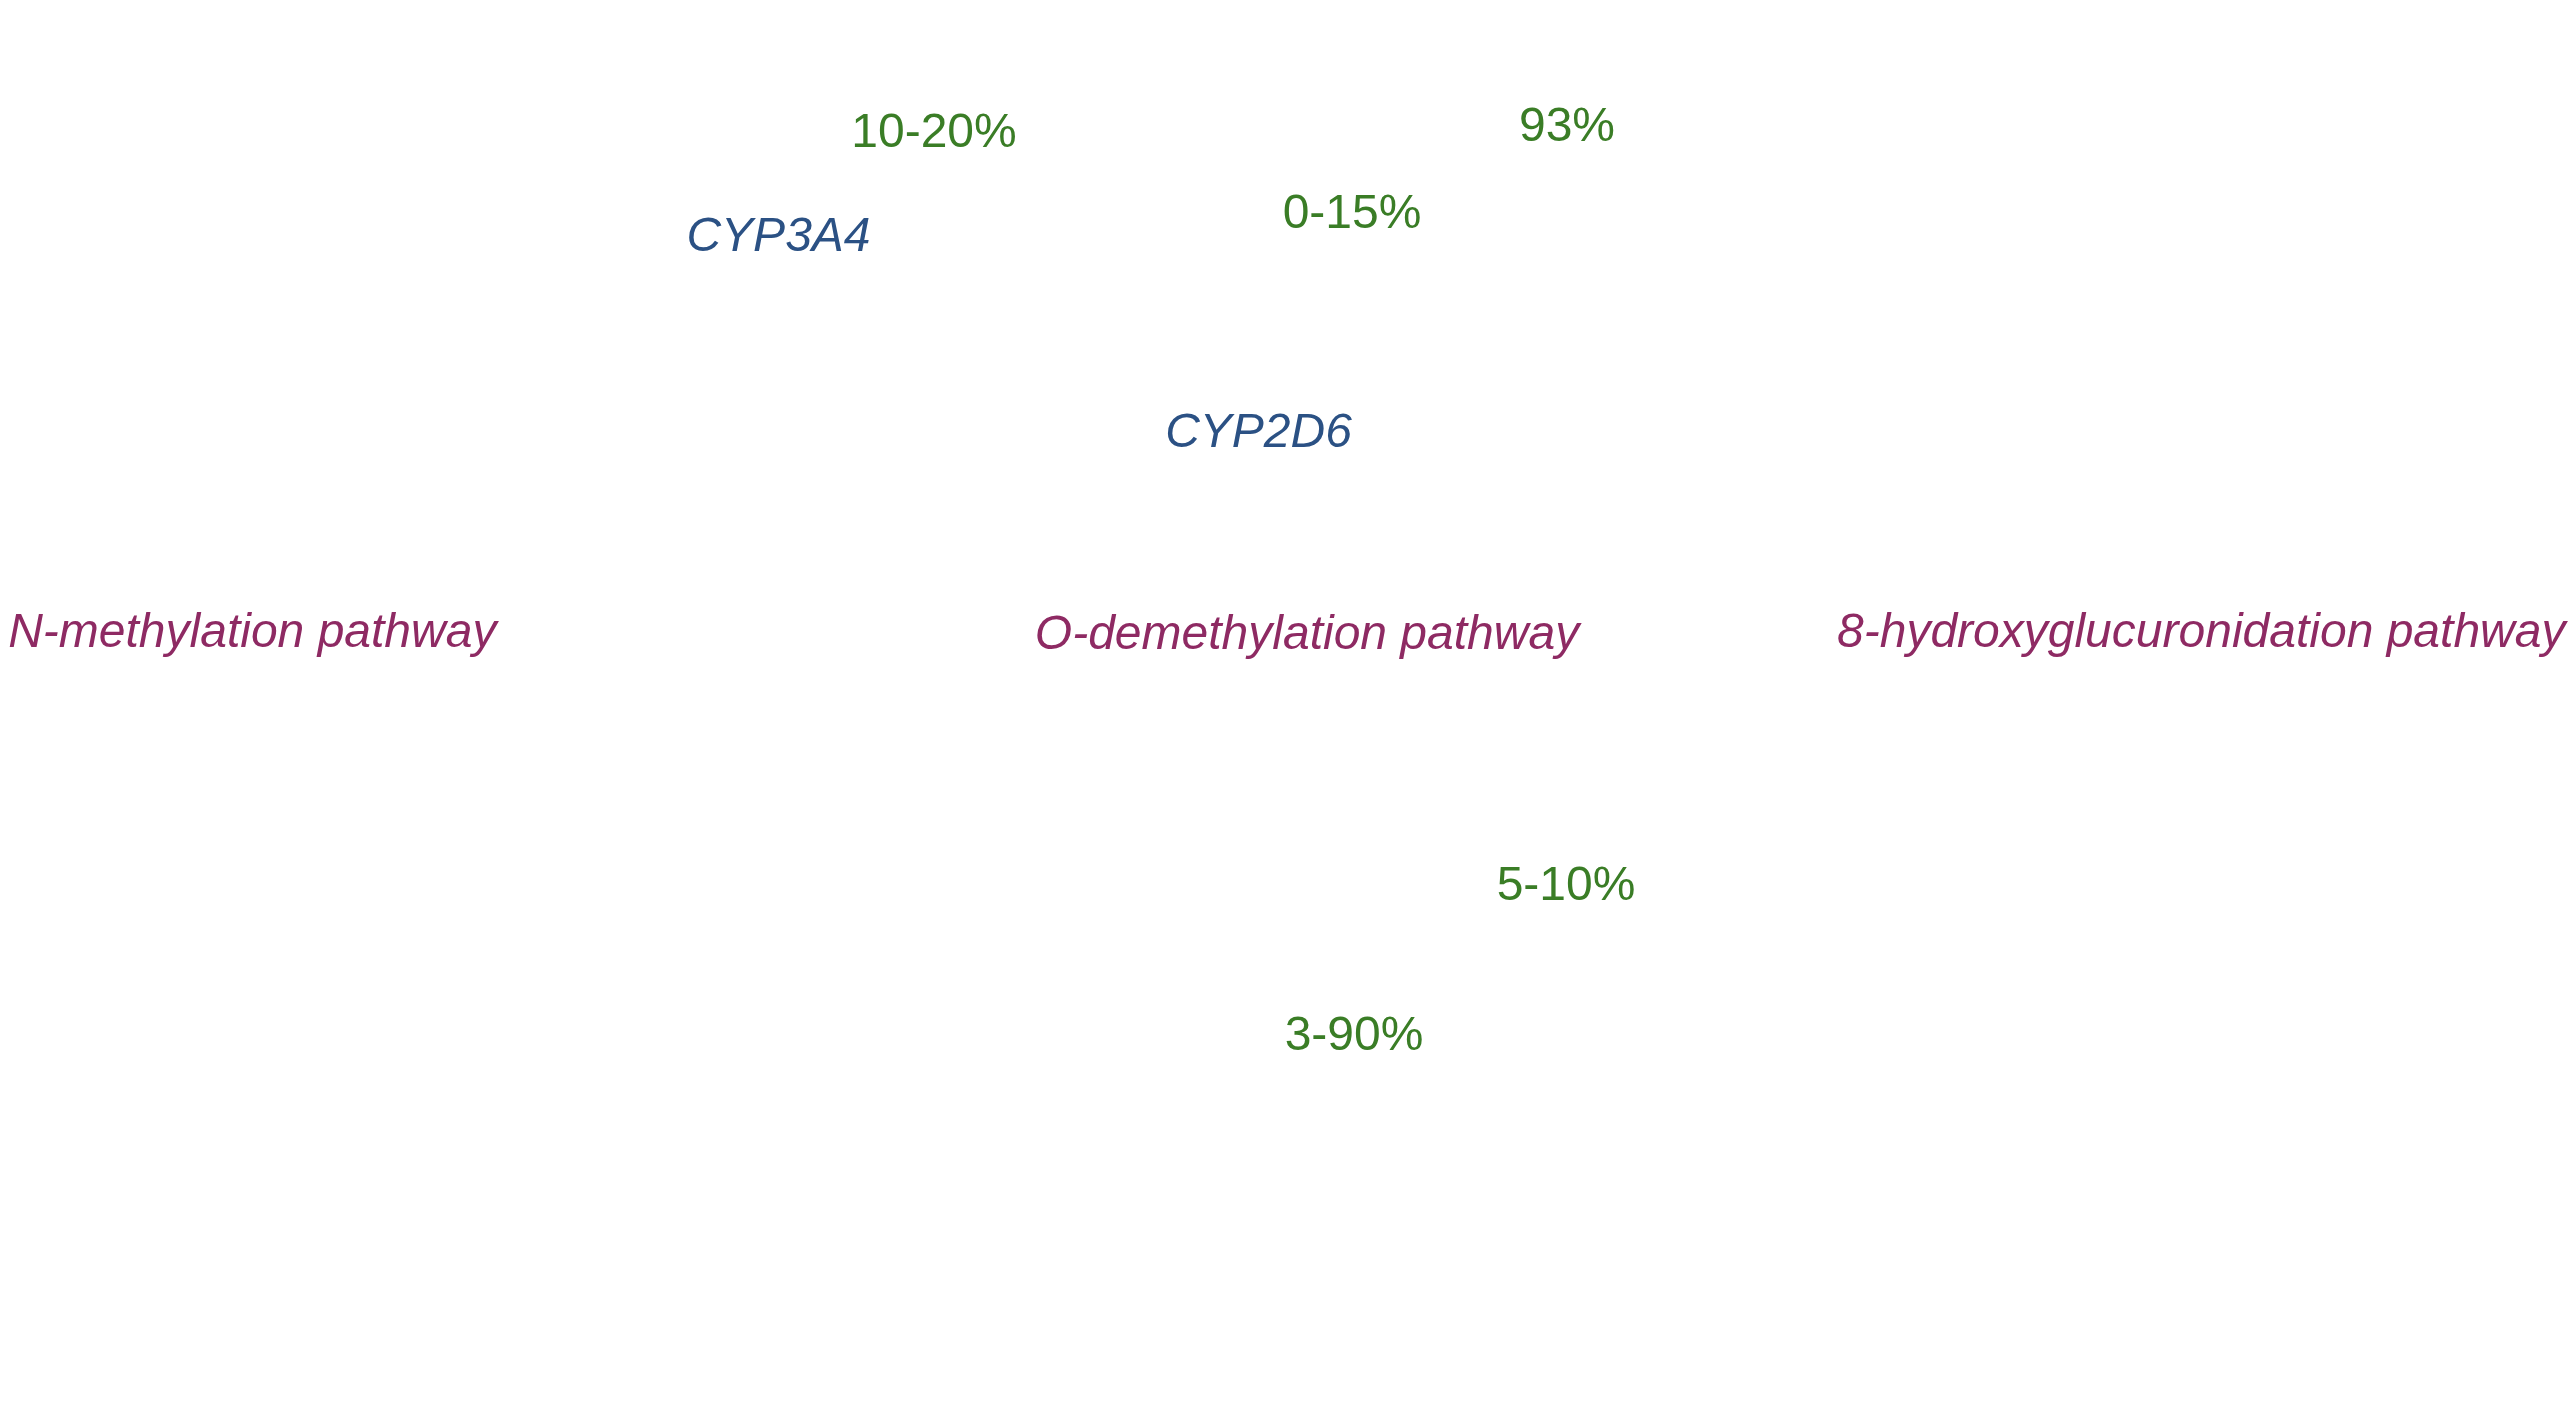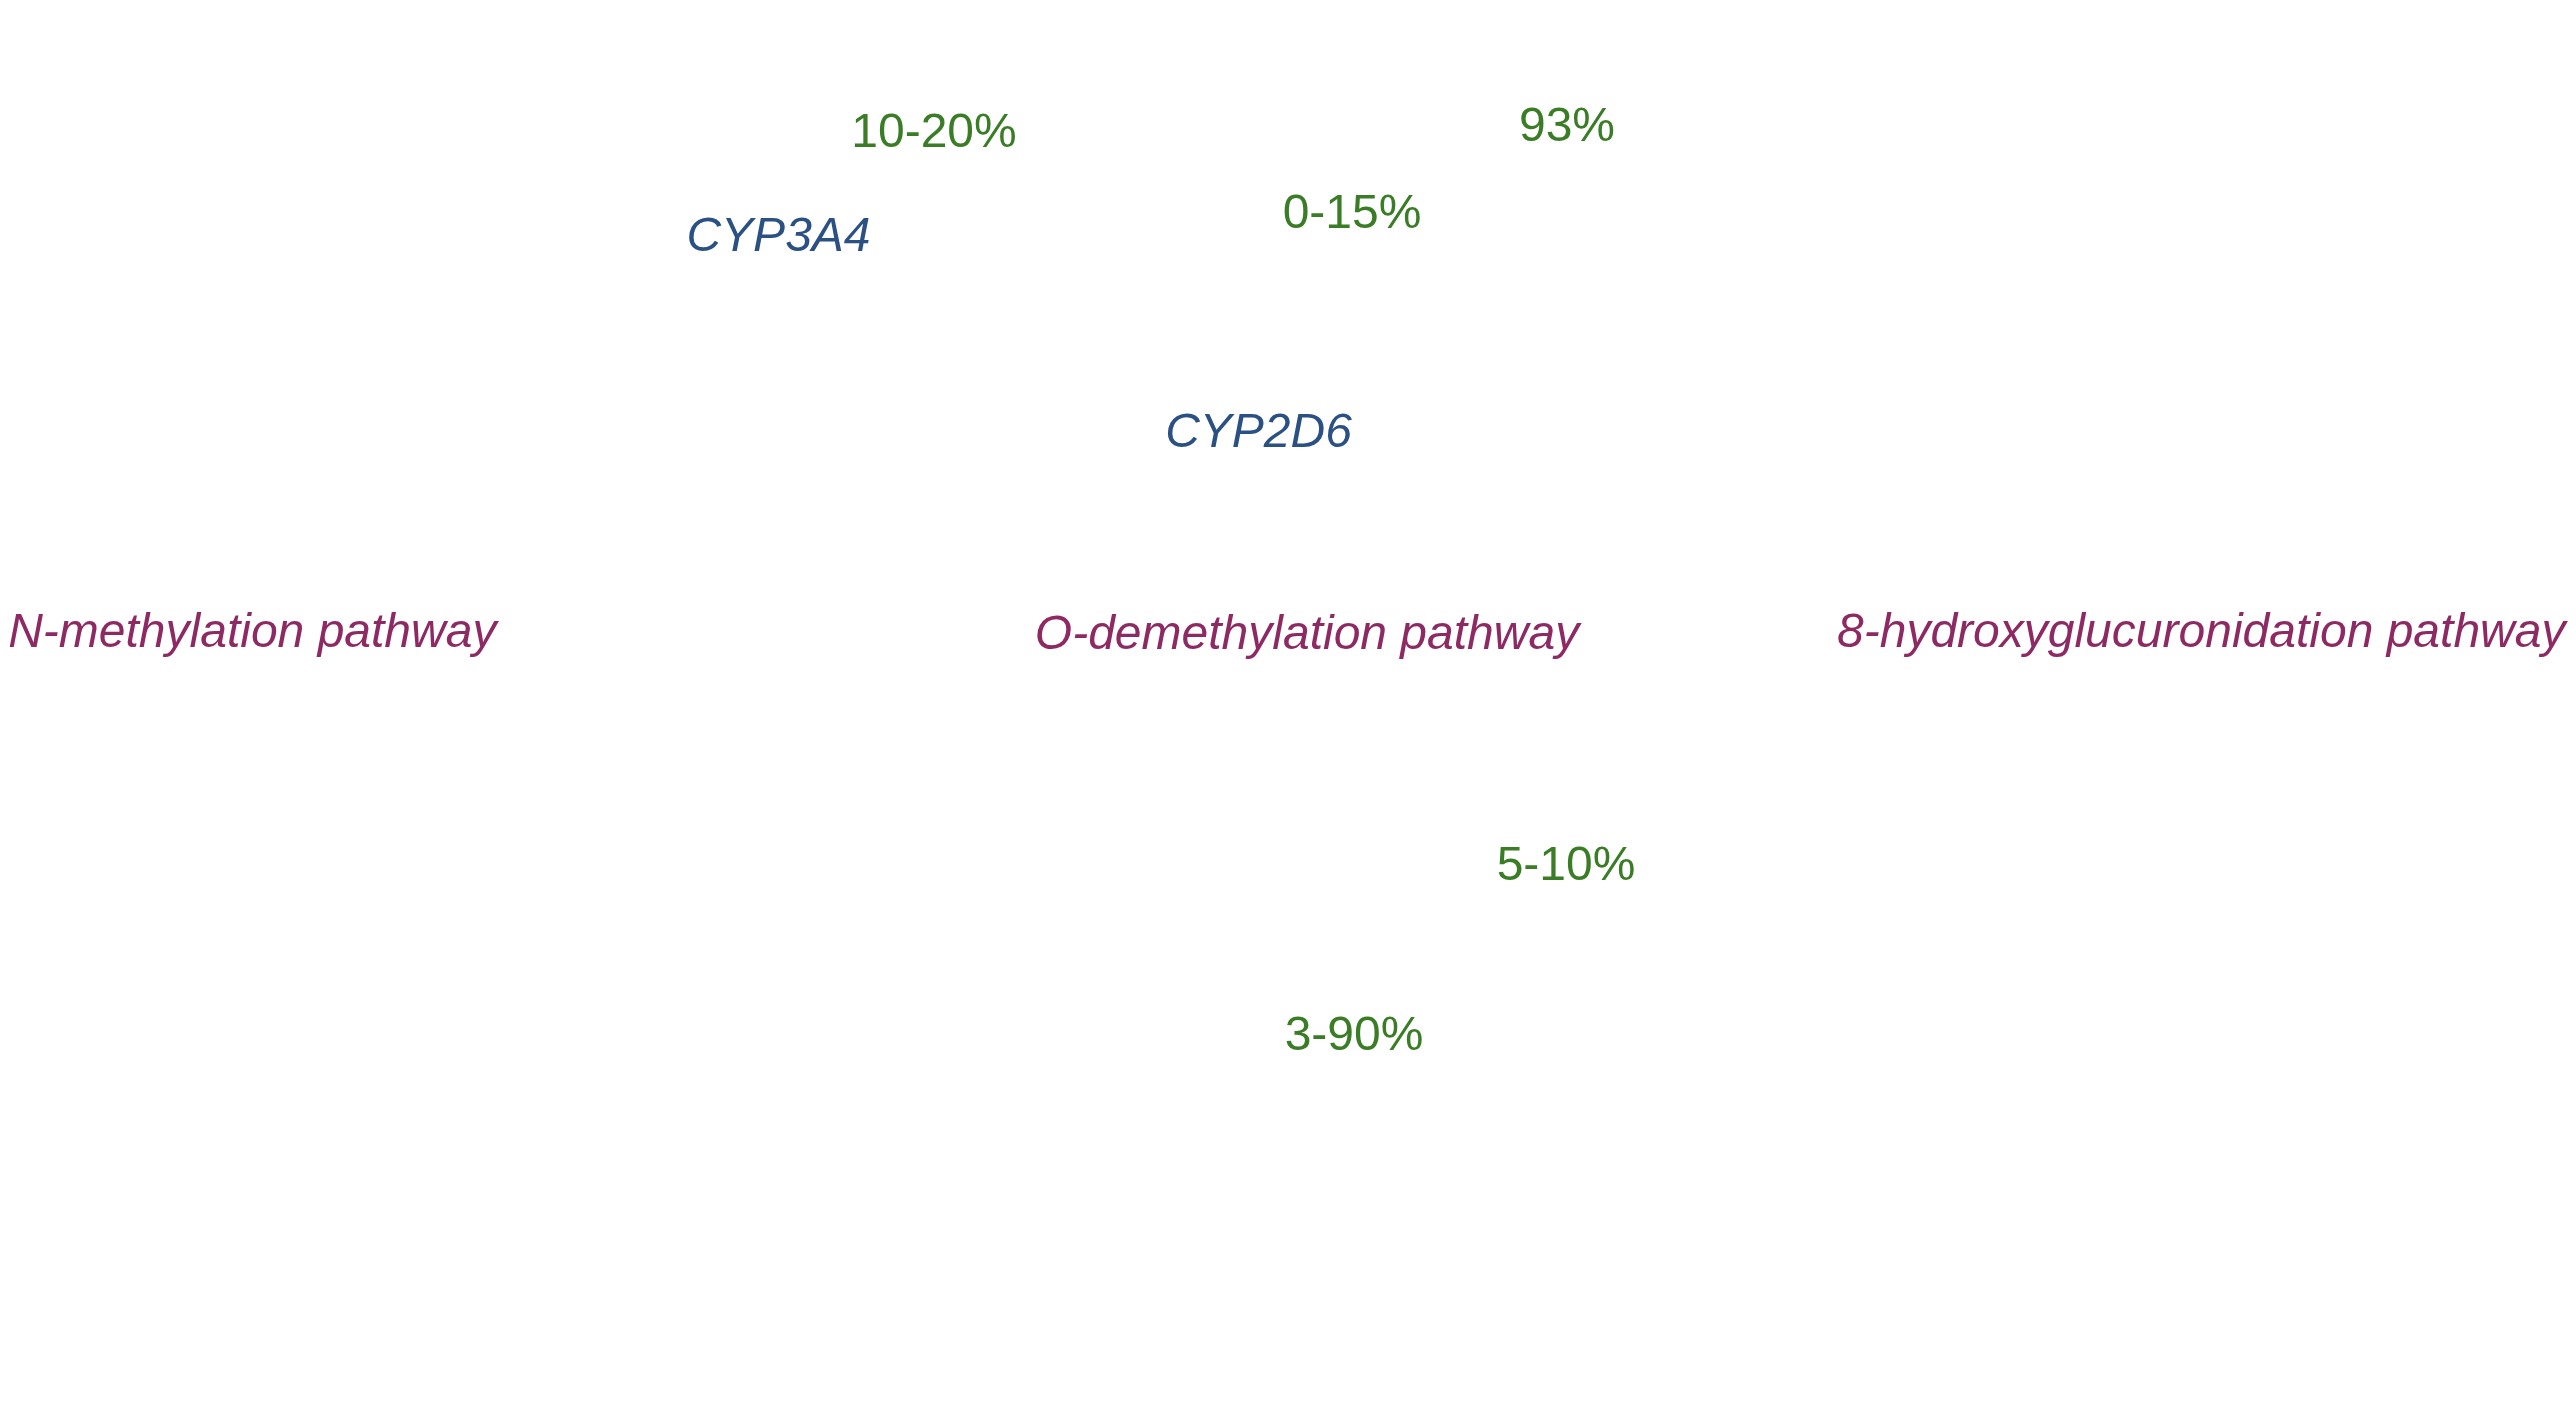--- a/index.html
+++ b/index.html
@@ -21,21 +21,21 @@
     transform: translate(-50%, -50%);
     color: var(--green, #3a7d26);
     font-size: 48px;
     line-height: 1;
     white-space: nowrap;
     letter-spacing: 0;
   }
   #pct-10-20 { left: 934px; top: 131px; }
   #pct-60    { left: 1567px; top: 125px; }
   #pct-0-15  { left: 1352px; top: 212px; }
-  #pct-5-10  { left: 1566px; top: 864px; }
+  #pct-5-10  { left: 1566px; top: 884px; }
   #pct-6-90  { left: 1354px; top: 1034px; }
 
   
   .enzyme-box {
     position: absolute;
     background: var(--label-box, #ffffff);
     display: flex;
     align-items: center;
     justify-content: center;
   }

